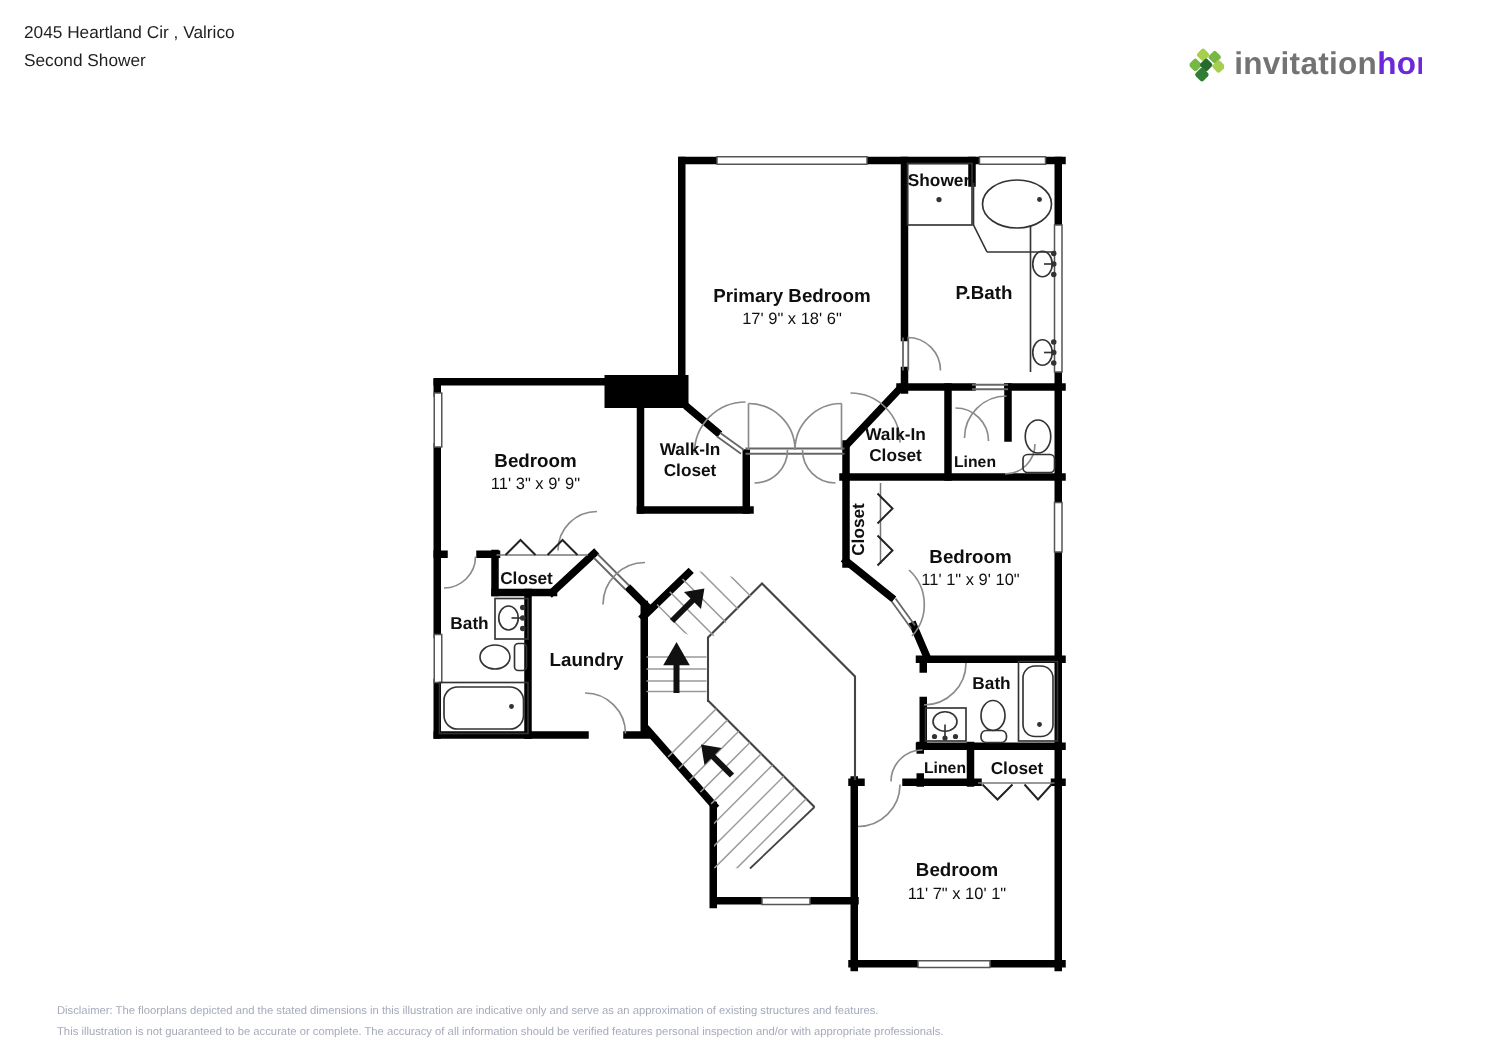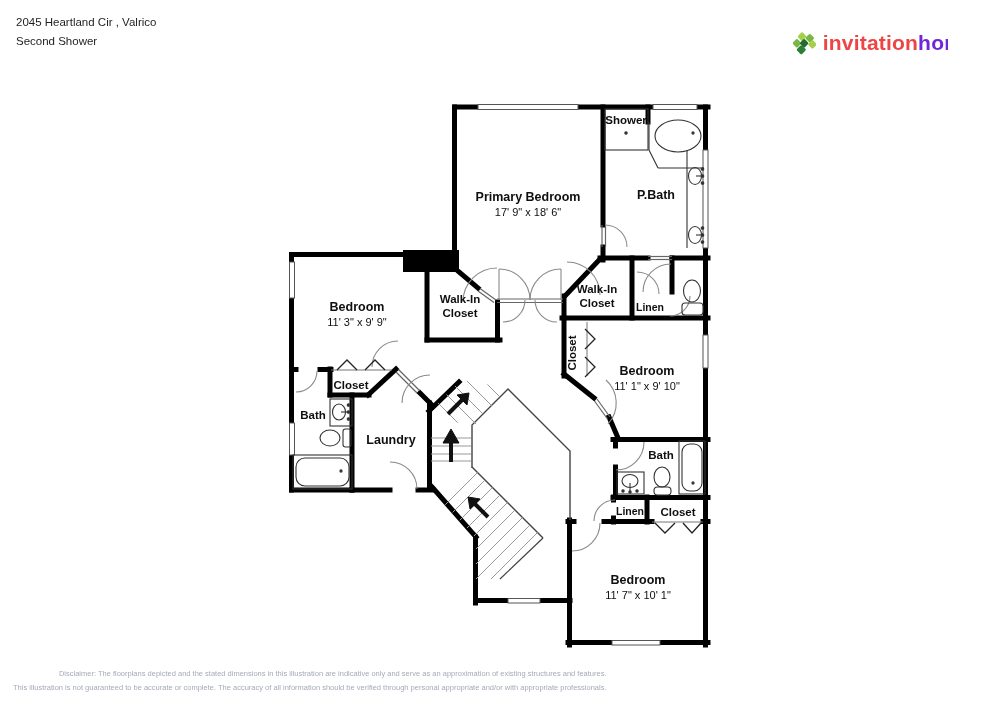--- a/index.html
+++ b/index.html
@@ -1,29 +1,29 @@
 <!DOCTYPE html>
 <html><head>
 <meta charset="utf-8">
 <style>
   html,body{margin:0;padding:0;background:#fff;}
   #page{position:relative;width:948px;height:707px;background:#ffffff;overflow:hidden;
         font-family:"Liberation Sans", sans-serif;}
   .addr{position:absolute;left:16px;top:13px;font-size:11.5px;line-height:19px;color:#1f1f1f;}
   .logo{position:absolute;left:793px;top:20px;width:200px;height:46px;display:flex;align-items:center;}
   .logo-text{margin-left:7px;font-size:21px;font-weight:bold;letter-spacing:0.2px;white-space:nowrap;}
-  .logo-text .w1{color:#ef4444;}
+  .logo-text .w1{color:#737373;}
   .logo-text .w2{color:#6d28d9;}
   .logo-text .tm{font-size:6px;color:#8cc540;vertical-align:top;}
   svg text{font-family:"Liberation Sans", sans-serif;fill:#0f0f0f;}
   .rm{font-size:12.5px;font-weight:bold;}
   .rm-s{font-size:11.5px;font-weight:bold;}
   .rm-xs{font-size:10.5px;font-weight:bold;}
   .dim{font-size:11px;font-weight:normal;}
-  .foot{position:absolute;left:13px;top:667px;font-size:7.5px;line-height:13.5px;color:#a6aab9;text-align:right;}
+  .foot{position:absolute;left:38px;top:667px;font-size:7.5px;line-height:13.5px;color:#a6aab9;}
 </style>
 </head>
 <body>
 
 <div id="page">
 
   <div class="addr">
     <div>2045 Heartland Cir , Valrico</div>
     <div>Second Shower</div>
   </div>
@@ -317,16 +317,16 @@
       <text class="rm-s" x="661" y="459">Bath</text>
       <text class="rm-xs" x="630" y="515">Linen</text>
       <text class="rm-s" x="678" y="516">Closet</text>
       <text class="rm" x="638" y="584">Bedroom</text>
       <text class="dim" x="638" y="599">11' 7" x 10' 1"</text>
     </g>
   </svg>
 
   <div class="foot">
     <div>Disclaimer: The floorplans depicted and the stated dimensions in this illustration are indicative only and serve as an approximation of existing structures and features.</div>
-    <div>This illustration is not guaranteed to be accurate or complete. The accuracy of all information should be verified through personal appropriate and/or with appropriate professionals.</div>
+    <div>This illustration is not guaranteed to be accurate or complete. The accuracy of all information should be verified features personal inspection and/or with appropriate professionals.</div>
   </div>
 
 </div>
 
 </body></html>

